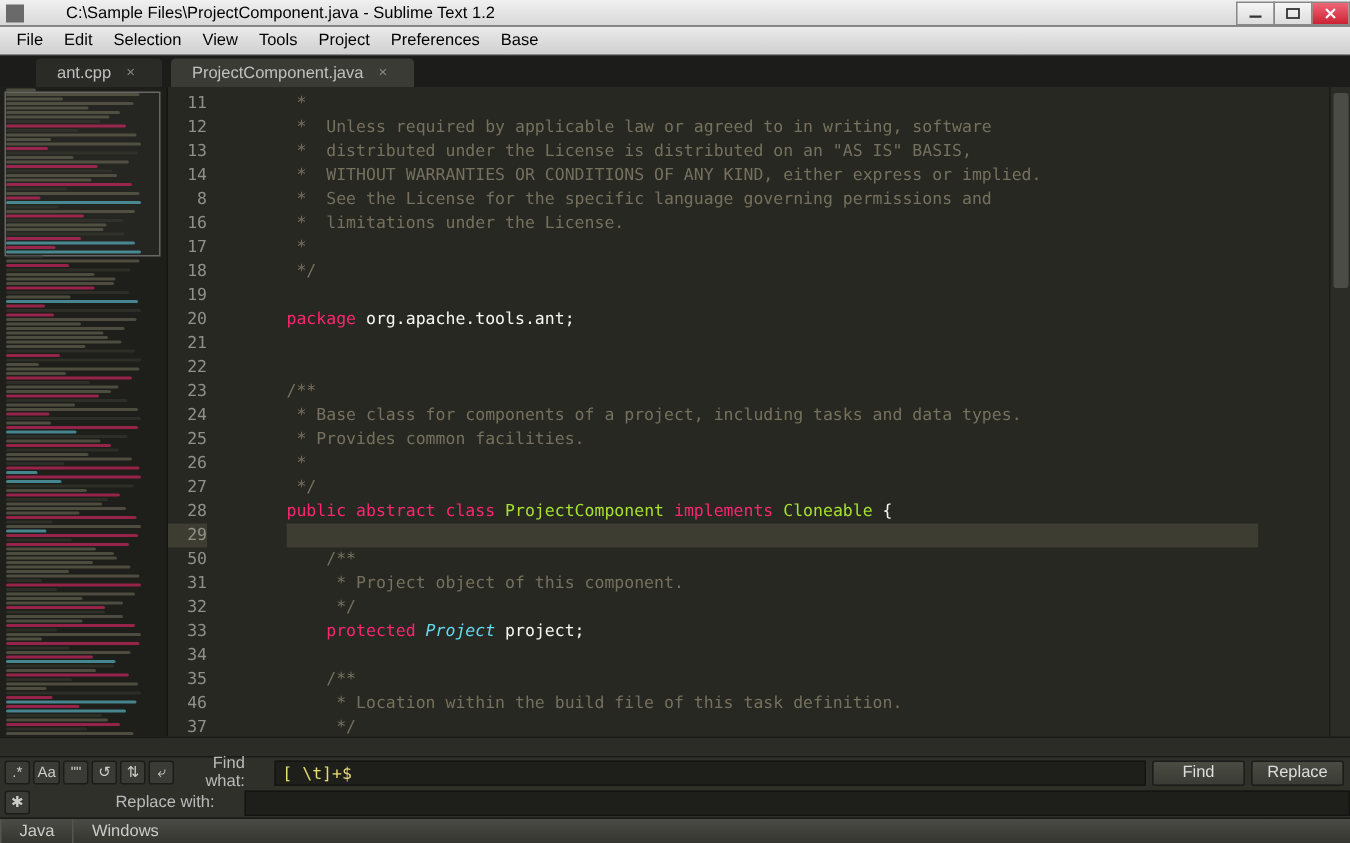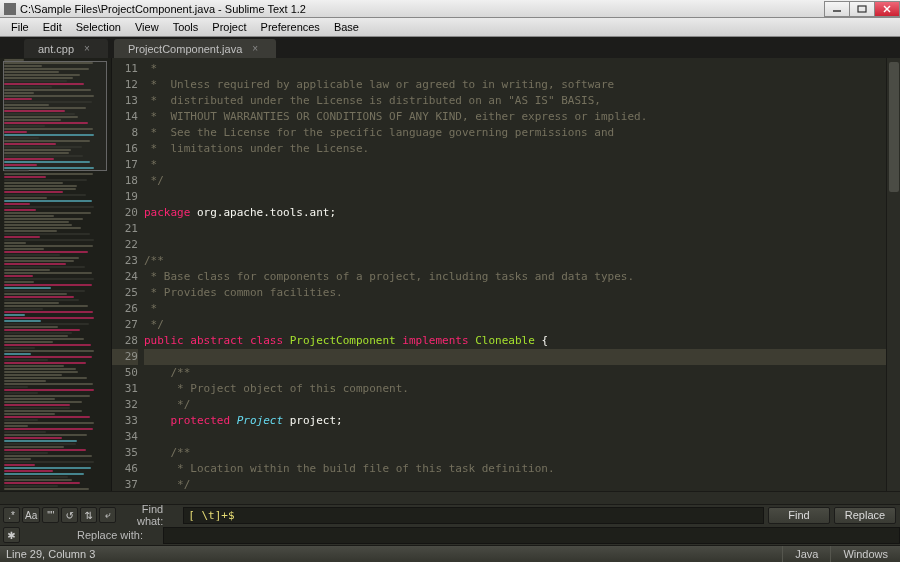--- a/index.html
+++ b/index.html
@@ -1,39 +1,39 @@
 <!DOCTYPE html>
 <html><head>
 <meta charset="utf-8">
 <style>
   * { margin: 0; padding: 0; box-sizing: border-box; }
   body { width: 900px; height: 562px; background: #272822; font-family: "Segoe UI", Tahoma, sans-serif; font-size: 11px; color: #d0d0d0; overflow: hidden; display: flex; flex-direction: column; }
   
-  .titlebar { height: 18px; background: linear-gradient(to bottom, #f0f0f0, #d8d8d8); display: flex; align-items: center; padding-left: 4px; border-bottom: 1px solid #888; }
+  .titlebar { height: 18px; background: linear-gradient(to bottom, #f0f0f0, #d8d8d8); display: flex; align-items: center; padding-left: 4px; border-bottom: 1px solid #888; gap: 24px; }
   .titlebar .icon-left { width: 12px; height: 12px; background: #6a6a6a; margin-right: 4px; }
   .titlebar .title { color: #000; font-size: 11px; flex: 1; }
   .titlebar .winbtns { display: flex; }
   .winbtn { width: 26px; height: 16px; display: flex; align-items: center; justify-content: center; border: 1px solid #888; margin-left: -1px; background: linear-gradient(to bottom, #f5f5f5, #ddd); cursor: pointer; }
   .winbtn.close { background: linear-gradient(to bottom, #e67, #c23); color: #fff; }
   .winbtn svg { width: 10px; height: 8px; }
   
   .menubar { height: 19px; background: linear-gradient(to bottom, #eaeaea, #d0d0d0); display: flex; align-items: center; padding-left: 4px; border-bottom: 1px solid #888; color: #000; }
   .menubar .item { padding: 2px 7px; cursor: pointer; }
   
   .tabstrip { height: 21px; background: #1c1c1a; display: flex; align-items: flex-end; padding-left: 24px; }
   .tab { height: 19px; display: flex; align-items: center; padding: 0 18px 0 14px; color: #c0c0c0; border-top-left-radius: 3px; border-top-right-radius: 3px; margin-right: 6px; cursor: pointer; position: relative; }
   .tab .close { margin-left: 10px; color: #888; cursor: pointer; font-size: 10px; }
   .tab.inactive { background: #2a2a27; }
   .tab.active { background: #3b3b36; }
   
   .main { flex: 1; display: flex; background: #272822; overflow: hidden; }
   .minimap-col { width: 112px; background: #1e1f1a; border-right: 1px solid #151513; position: relative; }
   .mini-viewport { position: absolute; left: 3px; width: 104px; top: 3px; height: 110px; border: 1px solid #666; background: rgba(255,255,255,.03); }
   .mini-line { height: 2px; margin: 1px 4px; border-radius: 1px; opacity: .55; }
-  .editor-wrap { flex: 1; display: flex; overflow: hidden; position: relative; }
+  .editor-wrap { flex: 1; display: flex; overflow: hidden; position: relative; gap: 47px; }
   .gutter { width: 32px; background: #272822; text-align: right; padding-right: 6px; color: #8f908a; font-family: Consolas, monospace; font-size: 11px; line-height: 16px; padding-top: 3px; }
   .code { flex: 1; font-family: Consolas, monospace; font-size: 11px; line-height: 16px; padding-top: 3px; white-space: pre; overflow: hidden; }
   .line { height: 16px; }
   .line.hl { background: #3e3d32; }
   .scrollbar-v { width: 14px; background: #2b2c26; border-left: 1px solid #1a1a17; position: relative; }
   .scrollbar-v .thumb { position: absolute; left: 2px; width: 10px; top: 4px; height: 130px; background: #4b4c45; border-radius: 2px; }
   
   .c-comment { color: #75715e; }
   .c-keyword { color: #f92672; }
   .c-type    { color: #66d9ef; font-style: italic; }
@@ -310,16 +310,15 @@
   <div class="row">
     <div class="togglebar">
       <div class="toggle narrow">✱</div>
     </div>
     <label style="width:140px">Replace with:</label>
     <input type="text" value="" style="">
   </div>
 </div>
 
 <div class="status">
-  <div class="pos">Line 29, Column 3</div>
   <div class="cell">Java</div>
   <div class="cell">Windows</div>
 </div>
 
 </body></html>

